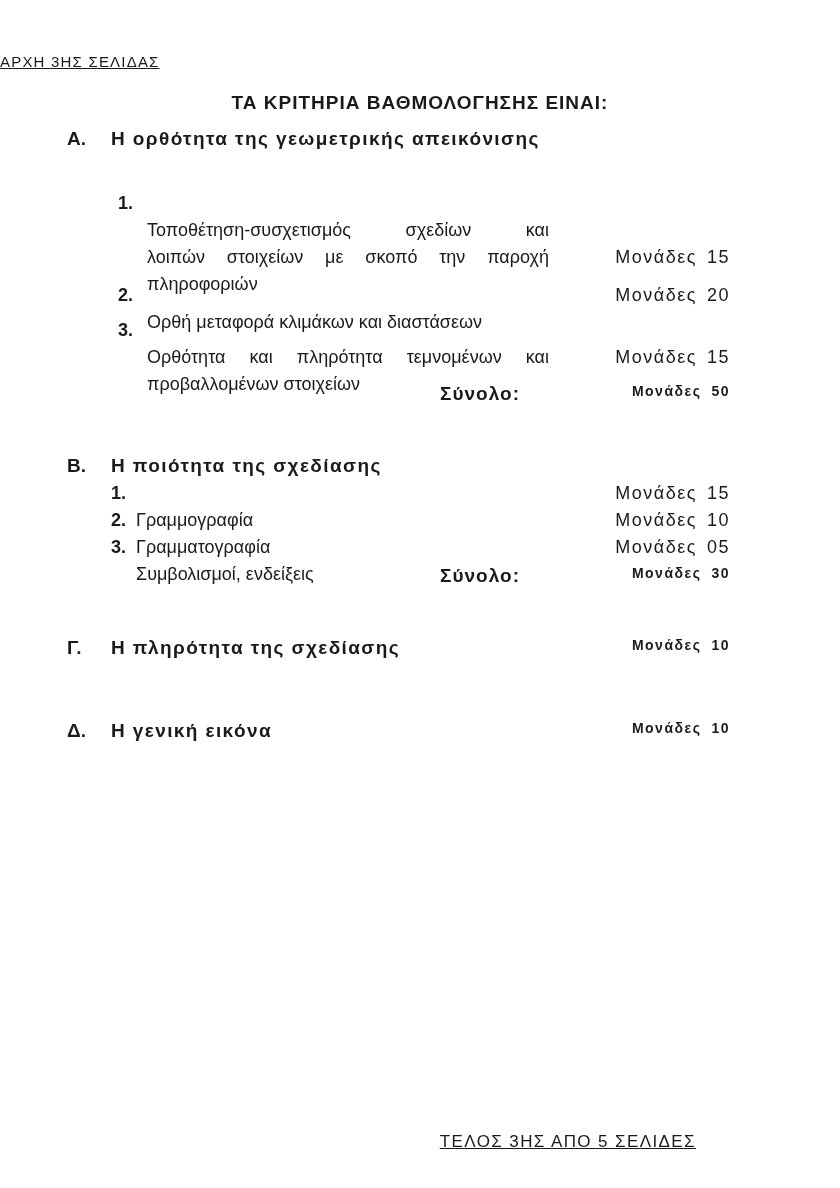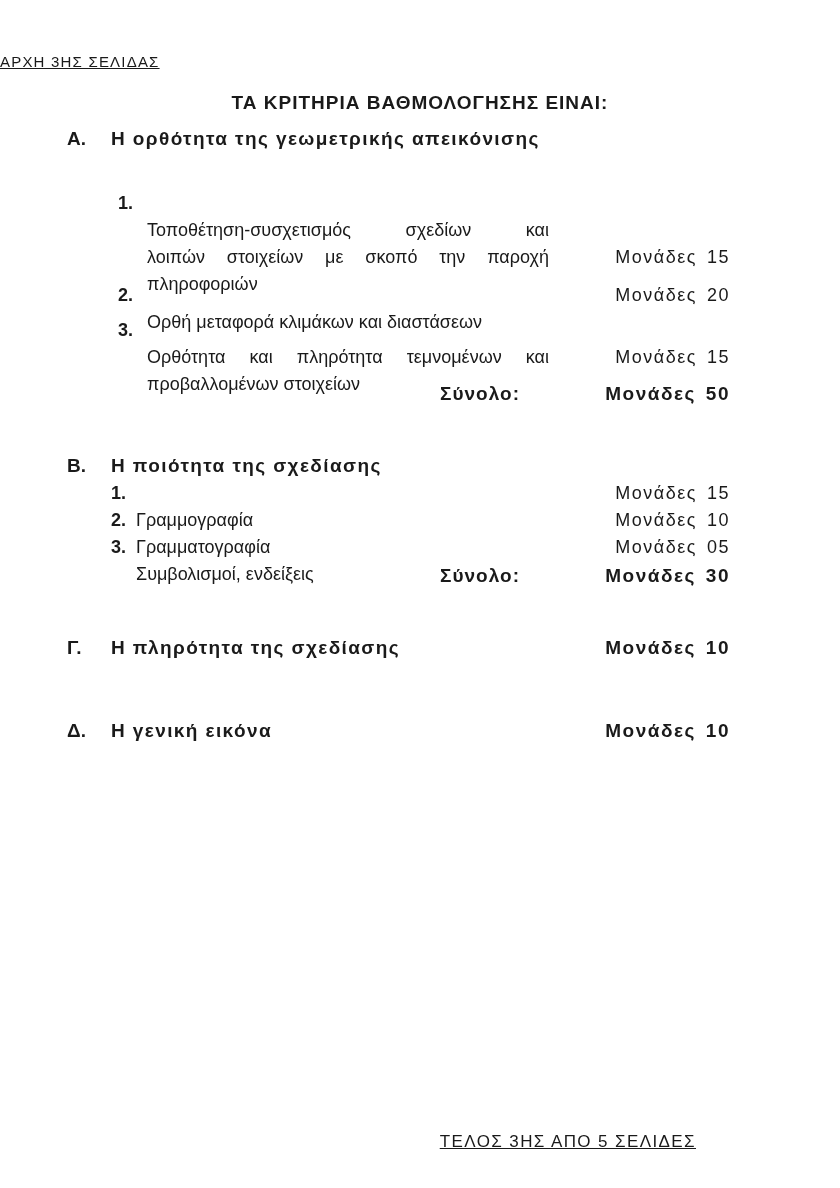--- a/index.html
+++ b/index.html
@@ -10,21 +10,21 @@
     .abs { position: absolute; white-space: nowrap; }
     .page-header { top: 53px; left: 0; width: 840px; text-align: left; font-size: 15px; letter-spacing: 1.2px; text-decoration: underline; }
     .page-footer { top: 1132px; left: 0; width: 696px; text-align: right; font-size: 17px; letter-spacing: 1.4px; text-decoration: underline; }
     .main-title { top: 92px; left: 0; width: 840px; text-align: center; font-size: 19px; font-weight: bold; letter-spacing: 1px; }
     .sec-letter { left: 67px; font-size: 19px; font-weight: bold; }
     .sec-title { left: 111px; font-size: 19px; font-weight: bold; letter-spacing: 1.4px; }
     .num { left: 118px; font-size: 18px; font-weight: bold; }
     .item-text { left: 147px; font-size: 18px; margin-top: 27px; }
     .justify-line { width: 402px; display: flex; justify-content: space-between; }
     .pts { right: 110px; font-size: 18px; letter-spacing: 1.5px; text-align: right; }
-    .pts-bold { font-weight: bold; font-size: 19px; }
+    .pts-bold { font-weight: bold; font-size: 14px; }
     .total-label { right: 320px; font-size: 19px; font-weight: bold; letter-spacing: 1px; }
     .pts-word { display: inline-block; }
     .pts-val { display: inline-block; margin-left: 10px; }
   </style>
 </head>
 <body>
 
 <div class="abs page-header">ΑΡΧΗ 3ΗΣ ΣΕΛΙΔΑΣ</div>
 <div class="abs main-title">ΤΑ ΚΡΙΤΗΡΙΑ ΒΑΘΜΟΛΟΓΗΣΗΣ ΕΙΝΑΙ:</div>
 

